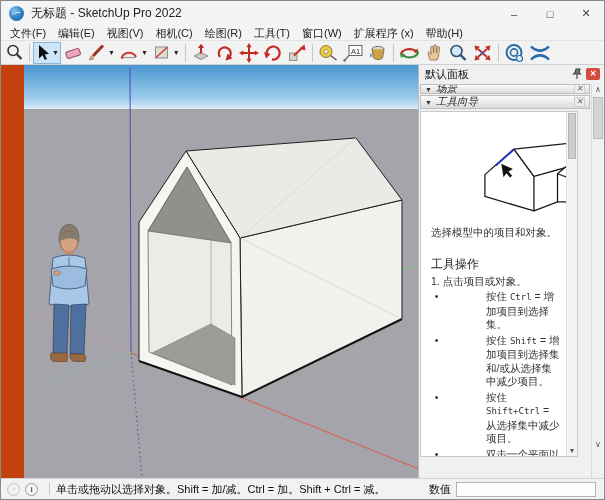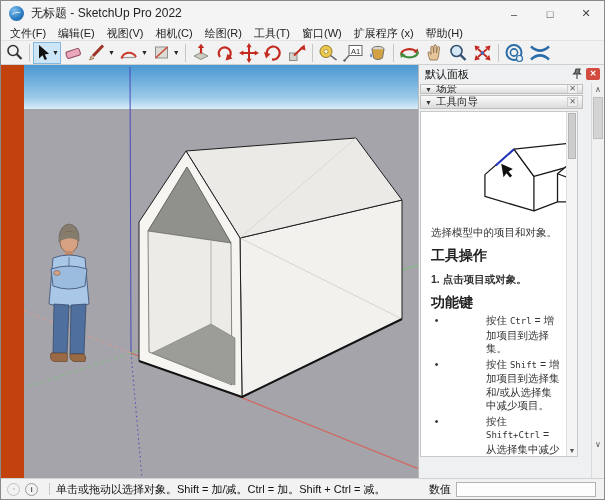--- a/index.html
+++ b/index.html
@@ -41,39 +41,39 @@
   .panel{flex:1 1 auto;background:#eef0f1;border-left:1px solid #b9b9b9;
     display:flex;flex-direction:column;min-width:0;}
   .panel-header{height:18px;display:flex;align-items:center;padding:0 4px 0 6px;
     background:#eef0f1;flex:0 0 auto;}
   .panel-title{font-size:11px;color:#111;flex:1;}
   .pin-icon{width:12px;height:12px;margin-right:3px;}
   .panel-close{width:14px;height:12px;background:#d34a3e;border-radius:2px;color:#fff;
     font-size:8px;line-height:12px;text-align:center;font-weight:bold;}
   .panel-body{flex:1;position:relative;min-height:0;}
   .tray{position:absolute;left:0;top:0;right:13px;bottom:0;overflow:hidden;}
-  .sec-bar{margin:1px 8px 0 1px;border:1px solid #bfbfbf;
+  .sec-bar{margin:1px 1px 0 1px;border:1px solid #bfbfbf;
     background:linear-gradient(#fbfbfb,#dcdcdc);display:flex;align-items:center;
-    padding:0 4px;font-size:10.5px;color:#222;}
+    padding:0 4px;font-size:10.5px;color:#222;font-style:italic;}
   .sec-bar.clipped{height:10px;overflow:hidden;align-items:flex-end;}
   .sec-bar.clipped .sec-inner{transform:translateY(3px);}
   .sec-bar.full{height:14px;}
   .sec-inner{display:flex;align-items:center;width:100%;}
   .sec-tri{font-size:7px;margin-right:4px;color:#333;}
   .sec-x{margin-left:auto;font-size:8px;color:#666;border:1px solid #cfcfcf;background:#eee;
     width:11px;height:10px;line-height:8px;text-align:center;}
   .instructor{position:absolute;left:1px;top:28px;right:13px;bottom:21px;background:#fff;
     border:1px solid #c9c9c9;overflow:hidden;}
   .instr-inner{position:absolute;left:0;top:0;right:11px;bottom:0;overflow:hidden;
     padding:6px 6px 0 10px;}
   .instr-img{margin:4px 0 0 32px;}
   .instr-title{font-size:15px;font-weight:bold;color:#111;margin-top:10px;}
   .instr-sub{font-size:10.5px;color:#333;margin-top:2px;line-height:13px;}
-  .instr-h{font-size:14px;font-weight:bold;color:#222;margin-top:8px;}
-  .instr-step{font-size:10.5px;color:#333;margin-top:8px;line-height:13px;font-weight:bold;}
+  .instr-h{font-size:12px;font-weight:normal;color:#222;margin-top:17px;}
+  .instr-step{font-size:10.5px;color:#333;margin-top:2px;line-height:13px;}
   .bullet{display:flex;font-size:10.5px;color:#333;line-height:13.5px;margin-top:2px;}
   .bullet .dot{width:11px;flex:0 0 auto;text-align:center;}
   .bullet .txt{flex:1;margin-left:44px;}
   .key{font-family:"DejaVu Sans Mono",monospace;font-size:9px;}
   .iscroll{position:absolute;top:0;right:0;width:11px;bottom:0;background:#f4f4f4;
     border-left:1px solid #e0e0e0;}
   .iscroll .thumb{position:absolute;top:1px;left:1px;right:1px;height:46px;
     background:#cdcdcd;border:1px solid #b5b5b5;}
   .iscroll .down{position:absolute;bottom:2px;left:0;right:0;text-align:center;
     font-size:7px;color:#555;}
@@ -366,21 +366,20 @@
                   <path d="M144,50 L158,47 L158,70 L146,72 L128,88 L104,88"></path>
                   <path d="M128,66 L146,72" stroke-width="1"></path>
                   <path d="M128,66 L128,88" stroke-width="1"></path>
                 </g>
                 <line x1="56" y1="30" x2="36" y2="48" stroke="#2336c0" stroke-width="2.2"></line>
                 <path d="M42,46 l2.5,15 l3.2,-4.5 l4,4.8 l2.3,-2 l-4,-4.8 l4.8,-2.8 Z" fill="#111"></path>
               </svg>
               <div class="instr-sub">选择模型中的项目和对象。</div>
               <div class="instr-h">工具操作</div>
               <div class="instr-step">1. 点击项目或对象。</div>
-              <div class="instr-h">功能键</div>
               <div class="bullet">
                   <span class="dot">•</span>
                   <span class="txt"><span>按住 </span><span class="key">Ctrl</span><span> = 增加项目到选择集。</span></span>
                 </div>
               <div class="bullet">
                   <span class="dot">•</span>
                   <span class="txt"><span>按住 </span><span class="key">Shift</span><span> = 增加项目到选择集和/或从选择集中减少项目。</span></span>
                 </div>
               <div class="bullet">
                   <span class="dot">•</span>

